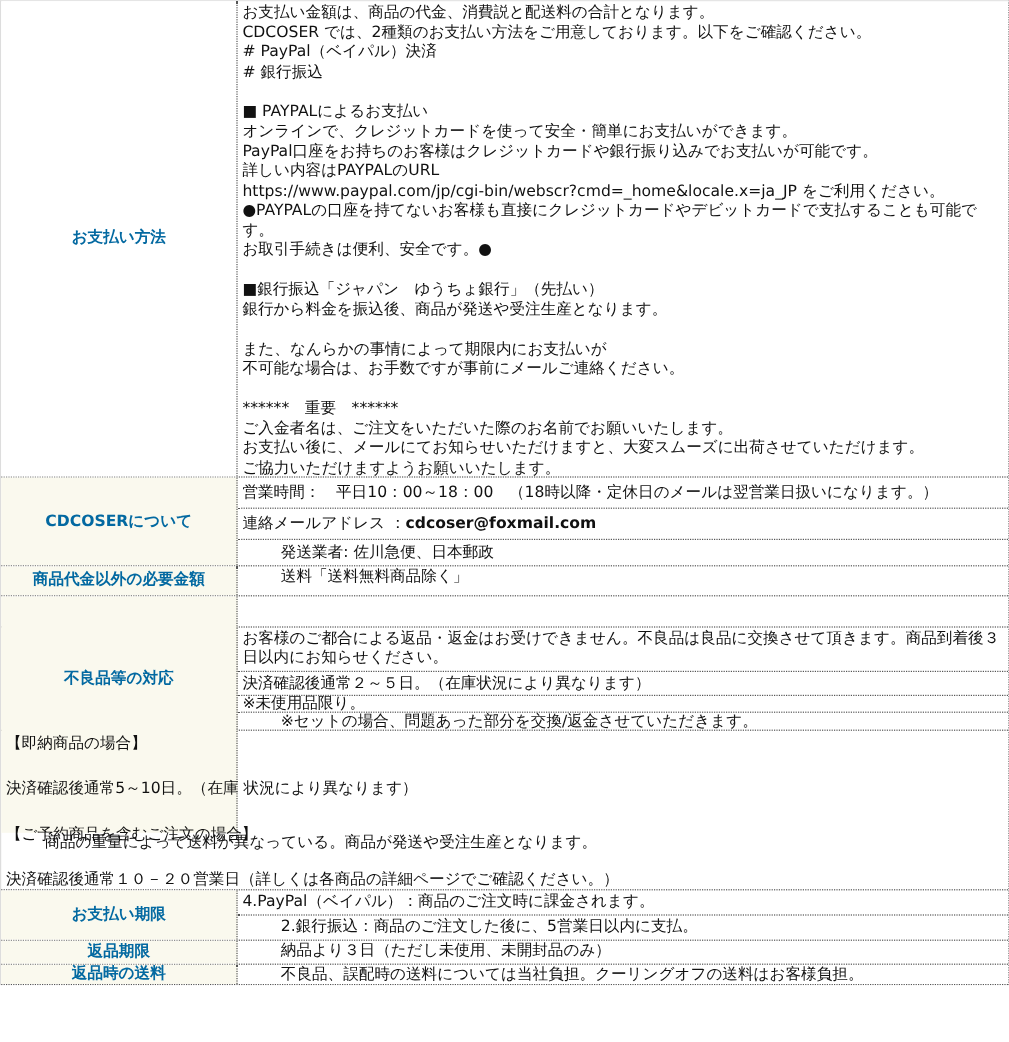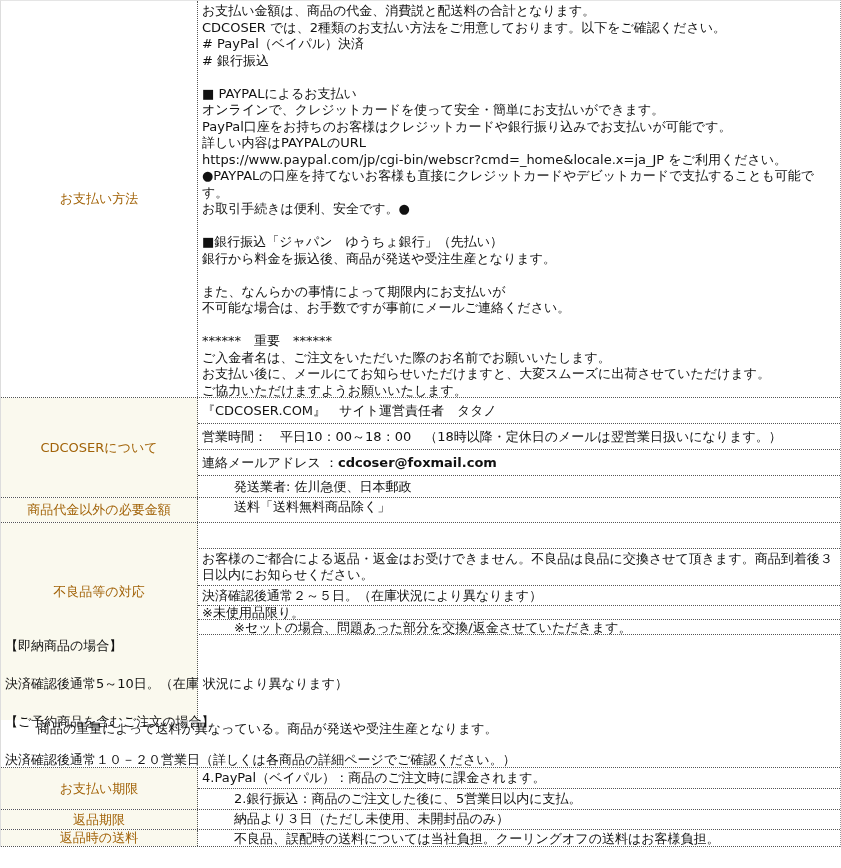--- a/index.html
+++ b/index.html
@@ -22,22 +22,22 @@
   }
   .label-cell {
     flex: 0 0 197px;
     width: 197px;
     border-right: 1px dotted #555;
     background: #faf9ee;
     display: flex;
     align-items: center;
     justify-content: center;
     text-align: center;
-    font-weight: normal;
-    color: #a16207;
+    font-weight: bold;
+    color: #0369a1;
     padding: 2px 4px;
     line-height: 16px;
   }
   .label-cell.white-bg { background: #ffffff; }
   .content-cell {
     flex: 1 1 auto;
     min-width: 0;
   }
   .body-text {
     white-space: pre-wrap;
@@ -105,23 +105,20 @@
 ご入金者名は、ご注文をいただいた際のお名前でお願いいたします。
 お支払い後に、メールにてお知らせいただけますと、大変スムーズに出荷させていただけます。
 ご協力いただけますようお願いいたします。</div>
       </div>
     </div>
 
     <div class="trow">
       <div class="label-cell">CDCOSERについて</div>
       <div class="content-cell subrows">
         <div class="subrow sub-26">
-          <span>『CDCOSER.COM』　サイト運営責任者　タタノ</span>
-        </div>
-        <div class="subrow sub-26">
           <span>営業時間：　平日10：00～18：00　（18時以降・定休日のメールは翌営業日扱いになります。）</span>
         </div>
         <div class="subrow sub-26">
           <span>連絡メールアドレス ：</span>
           <span class="email-bold">cdcoser@foxmail.com</span>
         </div>
         <div class="subrow sub-21">
           <span>発送業者: 佐川急便、日本郵政</span>
         </div>
       </div>

